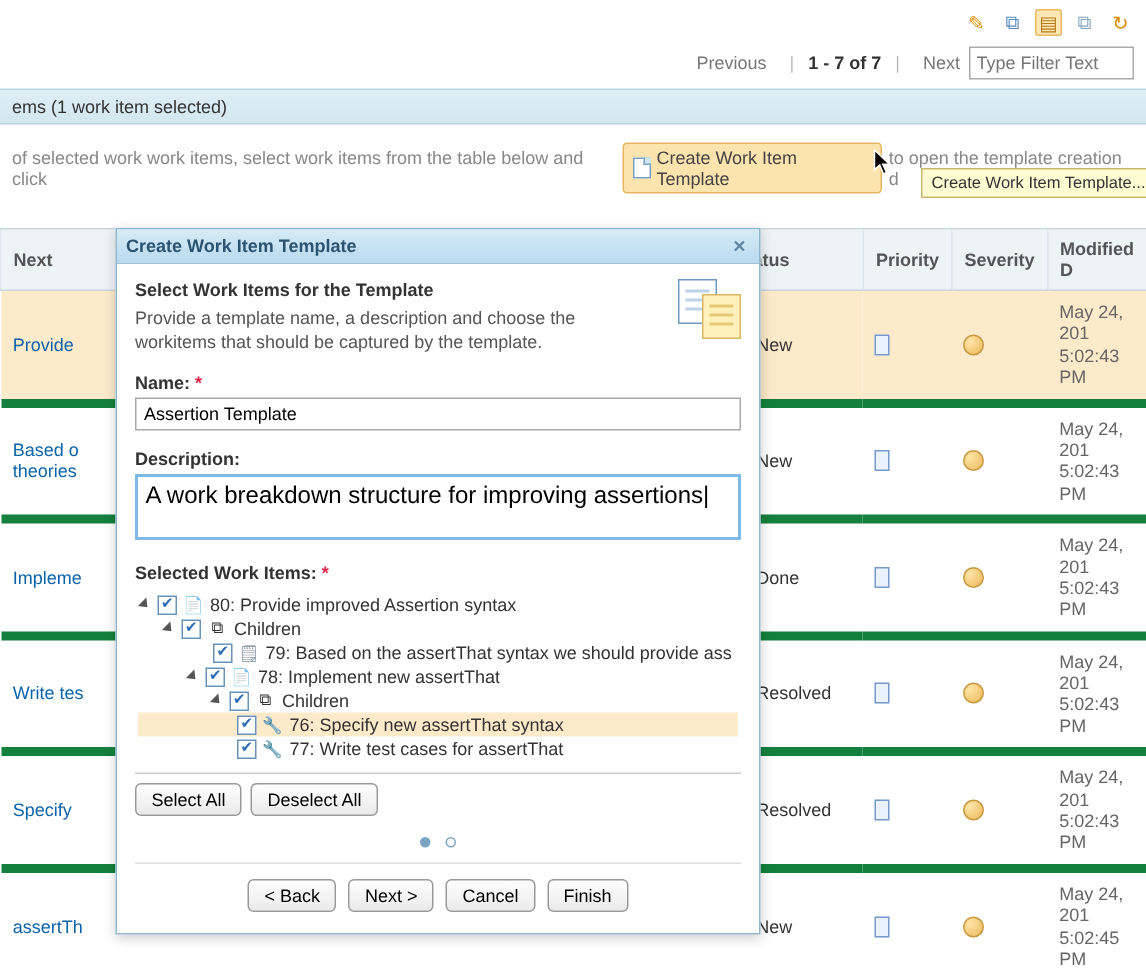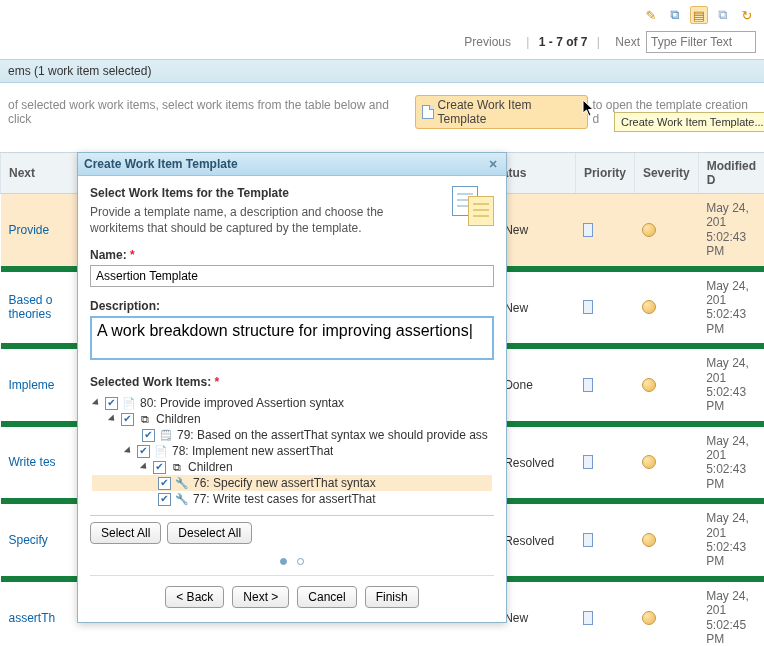--- a/index.html
+++ b/index.html
@@ -126,21 +126,21 @@
   color: #555;
   font-weight: bold;
 }
 .wi-table td {
   padding: 7px 8px;
   border-bottom: 6px solid #15803d;
   vertical-align: middle;
 }
 .wi-table tr.sel td { background: #fdeacb; }
 .wi-table a { color: #0b63a8; text-decoration: none; }
-.status-cell { display:flex; align-items:flex-end; gap:4px; }
+.status-cell { display:flex; align-items:center; gap:4px; }
 .arrow { font-size: 13px; }
 .arrow.orange { color: #e59b2c; }
 .arrow.green { color: #3a9b3a; }
 .pri-box {
   width: 10px; height: 14px;
   border: 1px solid #7799cc;
   background: #eaf2fb;
 }
 .sev-dot {
   width: 14px; height: 14px; border-radius: 50%;

